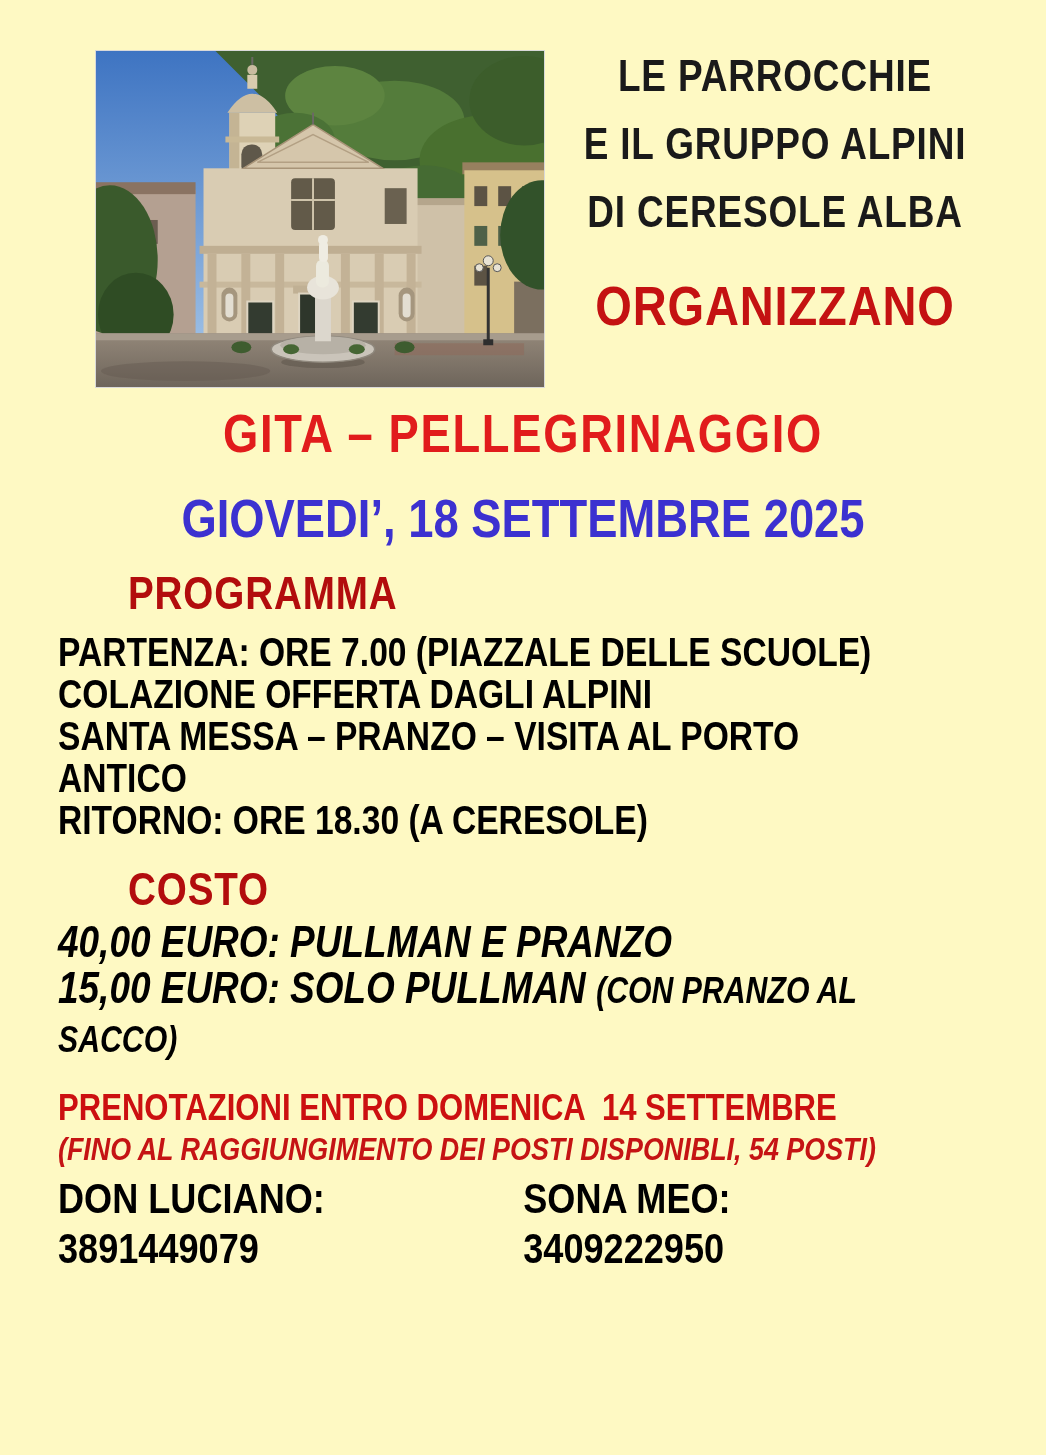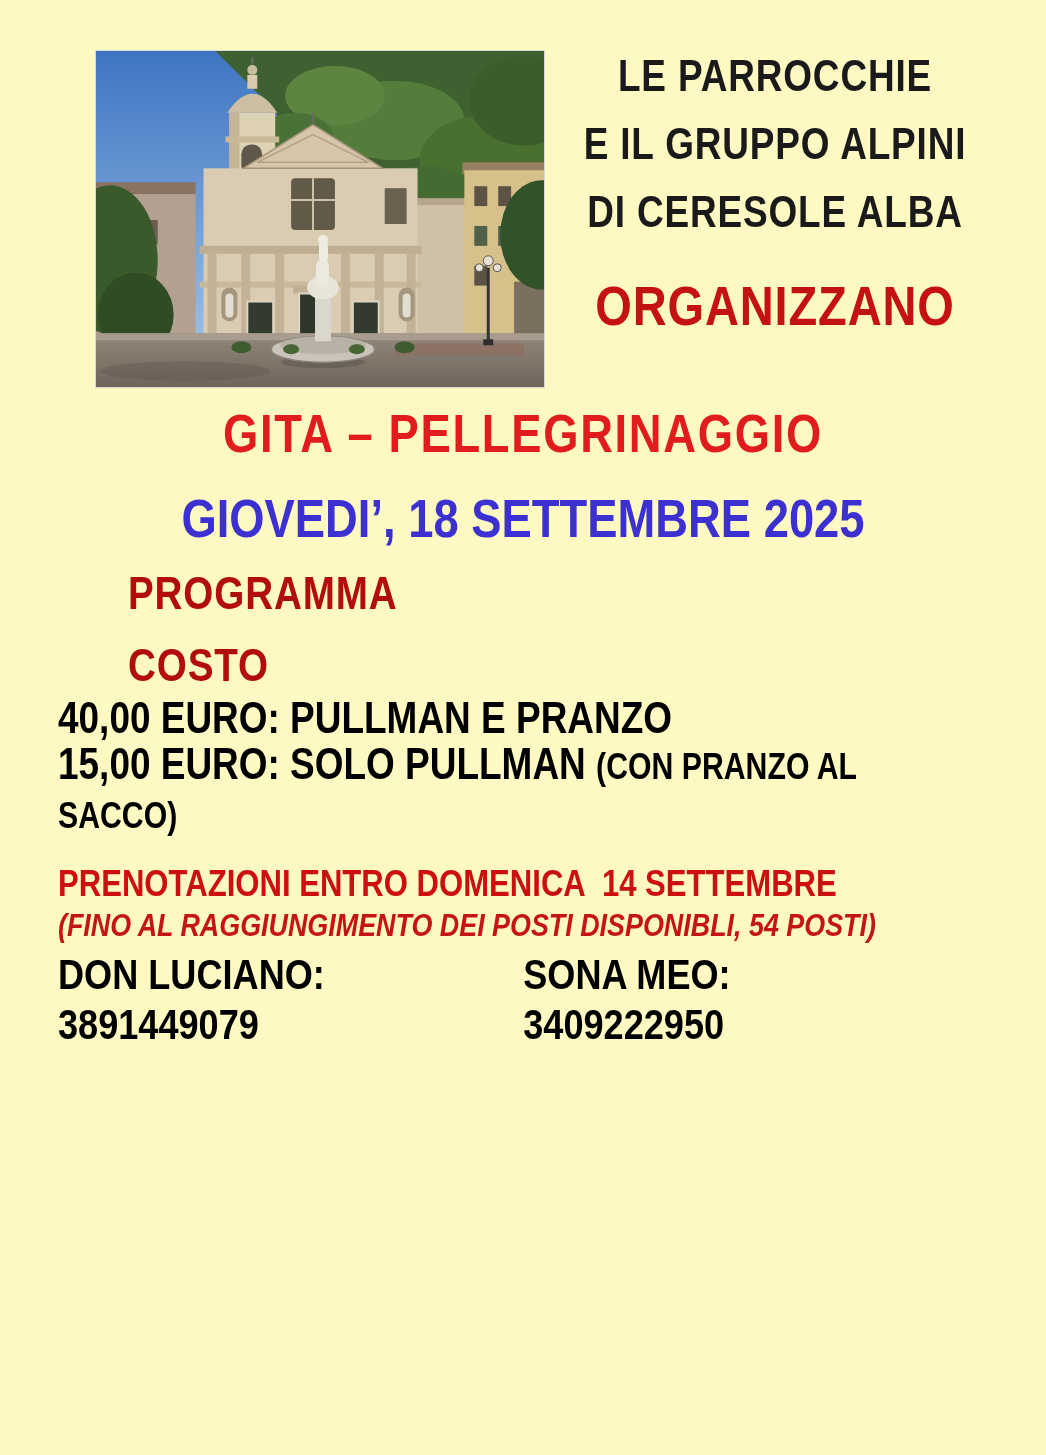--- a/index.html
+++ b/index.html
@@ -27,21 +27,21 @@
   .org-line{font-size:44px;line-height:48px;margin-bottom:20px;color:#1a1a1a;letter-spacing:1px;}
   .organizzano{font-size:56px;line-height:60px;margin-top:40px;color:#c41212;letter-spacing:1px;}
 
   .flow{position:absolute;top:390px;left:0;width:1046px;}
   .trip{margin-top:14px;text-align:center;color:#e11c1c;font-size:54px;line-height:58px;letter-spacing:2px;}
   .sanct{margin-top:24px;text-align:center;color:#e11c1c;font-size:58px;line-height:71px;letter-spacing:2px;}
   .date-line{margin-top:28px;text-align:center;color:#3c31d0;font-size:54px;line-height:57px;}
   .sec-h{margin:22px 0 0 128px;color:#b20d0d;font-size:46px;line-height:48px;letter-spacing:1px;}
   .sec-h.cost{margin-top:24px;}
   .plines{margin:14px 0 0 58px;font-size:40px;line-height:42px;color:#000;}
-  .clines{margin:6px 0 0 58px;font-size:44px;line-height:46px;color:#000;}
+  .clines{margin:6px 0 0 58px;font-size:44px;line-height:46px;color:#000;font-style:italic;}
   .cost-note{font-size:36px;}
   .deadline{margin:24px 0 0 58px;color:#cc1010;font-size:37px;line-height:42px;white-space:pre-wrap;}
   .avail{margin:2px 0 0 58px;color:#c51414;font-size:32px;line-height:36px;font-style:italic;}
   .contacts{margin:6px 0 0 58px;font-size:43px;line-height:50px;display:flex;gap:58px;color:#000;}
 </style>
 </head>
 <body>
 
 <div class="page">
 
@@ -155,20 +155,26 @@
 
   <div class="flow">
 
     <div class="trip condC">GITA – PELLEGRINAGGIO</div>
 
 
     <div class="date-line condC">GIOVEDI’, 18 SETTEMBRE 2025</div>
 
     <div class="sec-h condL">PROGRAMMA</div>
 
+    <div class="plines">
+      <div class="condL">PARTENZA: ORE 7.00 (PIAZZALE DELLE SCUOLE)</div>
+      <div class="condL">COLAZIONE OFFERTA DAGLI ALPINI</div>
+      <div class="condL">SANTA MESSA – PRANZO – VISITA AL PORTO ANTICO</div>
+      <div class="condL">RITORNO: ORE 18.30 (A CERESOLE)</div>
+    </div>
 
     <div class="sec-h cost condL">COSTO</div>
 
     <div class="clines">
       <div class="condL">40,00 EURO: PULLMAN E PRANZO</div>
       <div class="condL"><span style="white-space:pre-wrap;">15,00 EURO: SOLO PULLMAN </span><span class="cost-note">(CON PRANZO AL SACCO)</span></div>
     </div>
 
     <div class="deadline condL">PRENOTAZIONI ENTRO DOMENICA  14 SETTEMBRE</div>
     <div class="avail condL">(FINO AL RAGGIUNGIMENTO DEI POSTI DISPONIBLI, 54 POSTI)</div>

